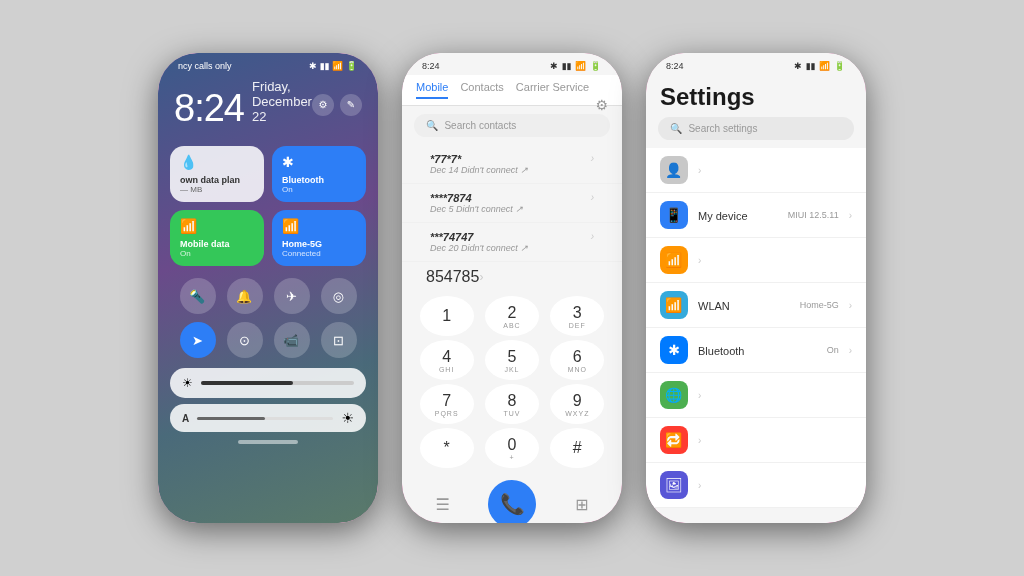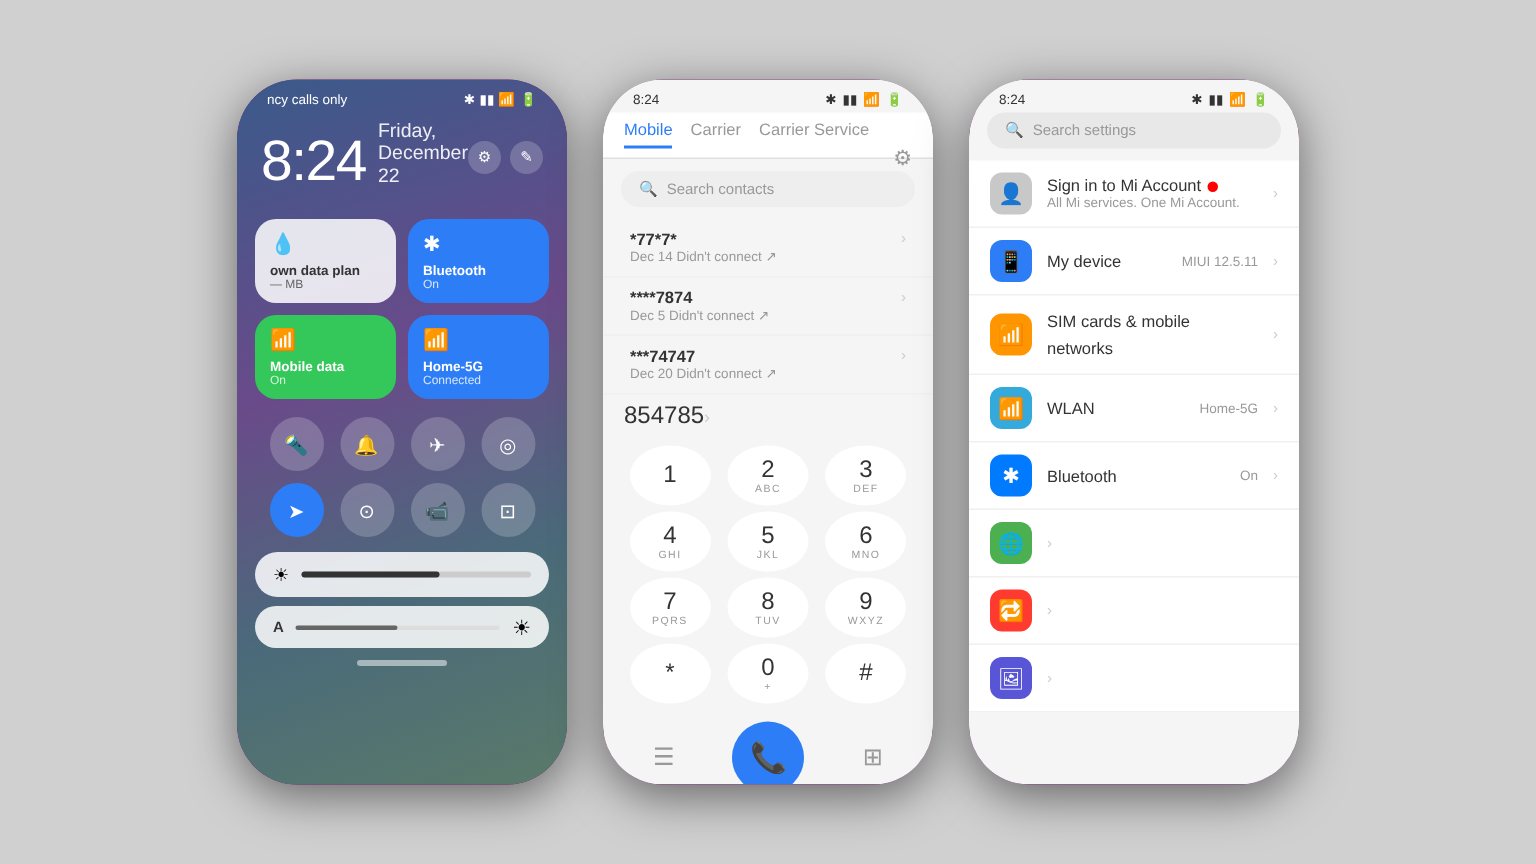--- a/index.html
+++ b/index.html
@@ -10,21 +10,21 @@
       display: flex;
       align-items: center;
       justify-content: center;
       gap: 24px;
       font-family: -apple-system, 'Helvetica Neue', Arial, sans-serif;
       overflow: hidden;
     }
 
     
     .phone {
-      background: #701a75;
+      background: #f9a8d4;
       border-radius: 40px;
       position: relative;
       overflow: hidden;
       box-shadow: 0 8px 32px rgba(0,0,0,0.5);
     }
     .phone-inner {
       position: absolute;
       top: 0; left: 0; right: 0; bottom: 0;
       border-radius: 38px;
       overflow: hidden;
@@ -217,28 +217,29 @@
       display: flex;
       align-items: center;
       gap: 6px;
       font-size: 10px;
       color: #999;
     }
     .recent-item {
       display: flex;
       align-items: flex-start;
       justify-content: space-between;
-      padding: 8px 18px;
+      padding: 8px 28px;
       border-bottom: 1px solid #f0f0f0;
+      font-style: italic;
     }
     .recent-number { font-size: 11px; font-weight: 600; color: #333; }
     .recent-info { font-size: 9px; color: #999; }
     .recent-arrow { font-size: 10px; color: #ccc; }
     .dial-number-row {
-      padding: 6px 14px;
+      padding: 6px 24px;
       display: flex;
       align-items: center;
       justify-content: flex-start;
     }
     .dial-number { font-size: 16px; font-weight: 500; color: #333; }
     .keypad {
       display: grid;
       grid-template-columns: repeat(3, 1fr);
       gap: 4px;
       padding: 4px 14px;
@@ -452,21 +453,21 @@
           <span>✱</span>
           <span>▮▮</span>
           <span>📶</span>
           <span>🔋</span>
         </div>
       </div>
 
       <div style="position:relative;">
         <div class="dialer-tabs">
           <span class="dialer-tab active">Mobile</span>
-          <span class="dialer-tab">Carrier</span>
+          <span class="dialer-tab">Contacts</span>
           <span class="dialer-tab">Carrier Service</span>
         </div>
         <span class="dialer-settings">⚙</span>
       </div>
 
       <div class="search-bar">
         <span>🔍</span>
         <span>Search contacts</span>
       </div>
 
@@ -586,54 +587,45 @@
       <div class="status-bar">
         <span>8:24</span>
         <div style="display:flex;gap:4px;align-items:center;">
           <span>✱</span>
           <span>▮▮</span>
           <span>📶</span>
           <span>🔋</span>
         </div>
       </div>
 
+      <div class="settings-title">Settings</div>
 
       <div class="settings-search">
         <span>🔍</span>
         <span>Search settings</span>
       </div>
 
       <div class="settings-list">
 
         <div class="settings-item">
           <div class="settings-icon icon-gray">👤</div>
-          <div class="settings-text">
-            <div style="display:flex;align-items:center;">
-              <span class="settings-label">Sign in to Mi Account</span>
-              <div class="red-dot"></div>
-            </div>
-            <div class="settings-sublabel">All Mi services. One Mi Account.</div>
-          </div>
           <span class="settings-arrow">›</span>
         </div>
 
         <div class="settings-item">
           <div class="settings-icon icon-blue">📱</div>
           <div class="settings-text">
             <span class="settings-label">My device</span>
           </div>
           <span class="settings-value">MIUI 12.5.11</span>
           <span class="settings-arrow">›</span>
         </div>
 
         <div class="settings-item">
           <div class="settings-icon icon-orange">📶</div>
-          <div class="settings-text">
-            <span class="settings-label">SIM cards &amp; mobile networks</span>
-          </div>
           <span class="settings-arrow">›</span>
         </div>
 
         <div class="settings-item">
           <div class="settings-icon icon-teal">📶</div>
           <div class="settings-text">
             <span class="settings-label">WLAN</span>
           </div>
           <span class="settings-value">Home-5G</span>
           <span class="settings-arrow">›</span>

